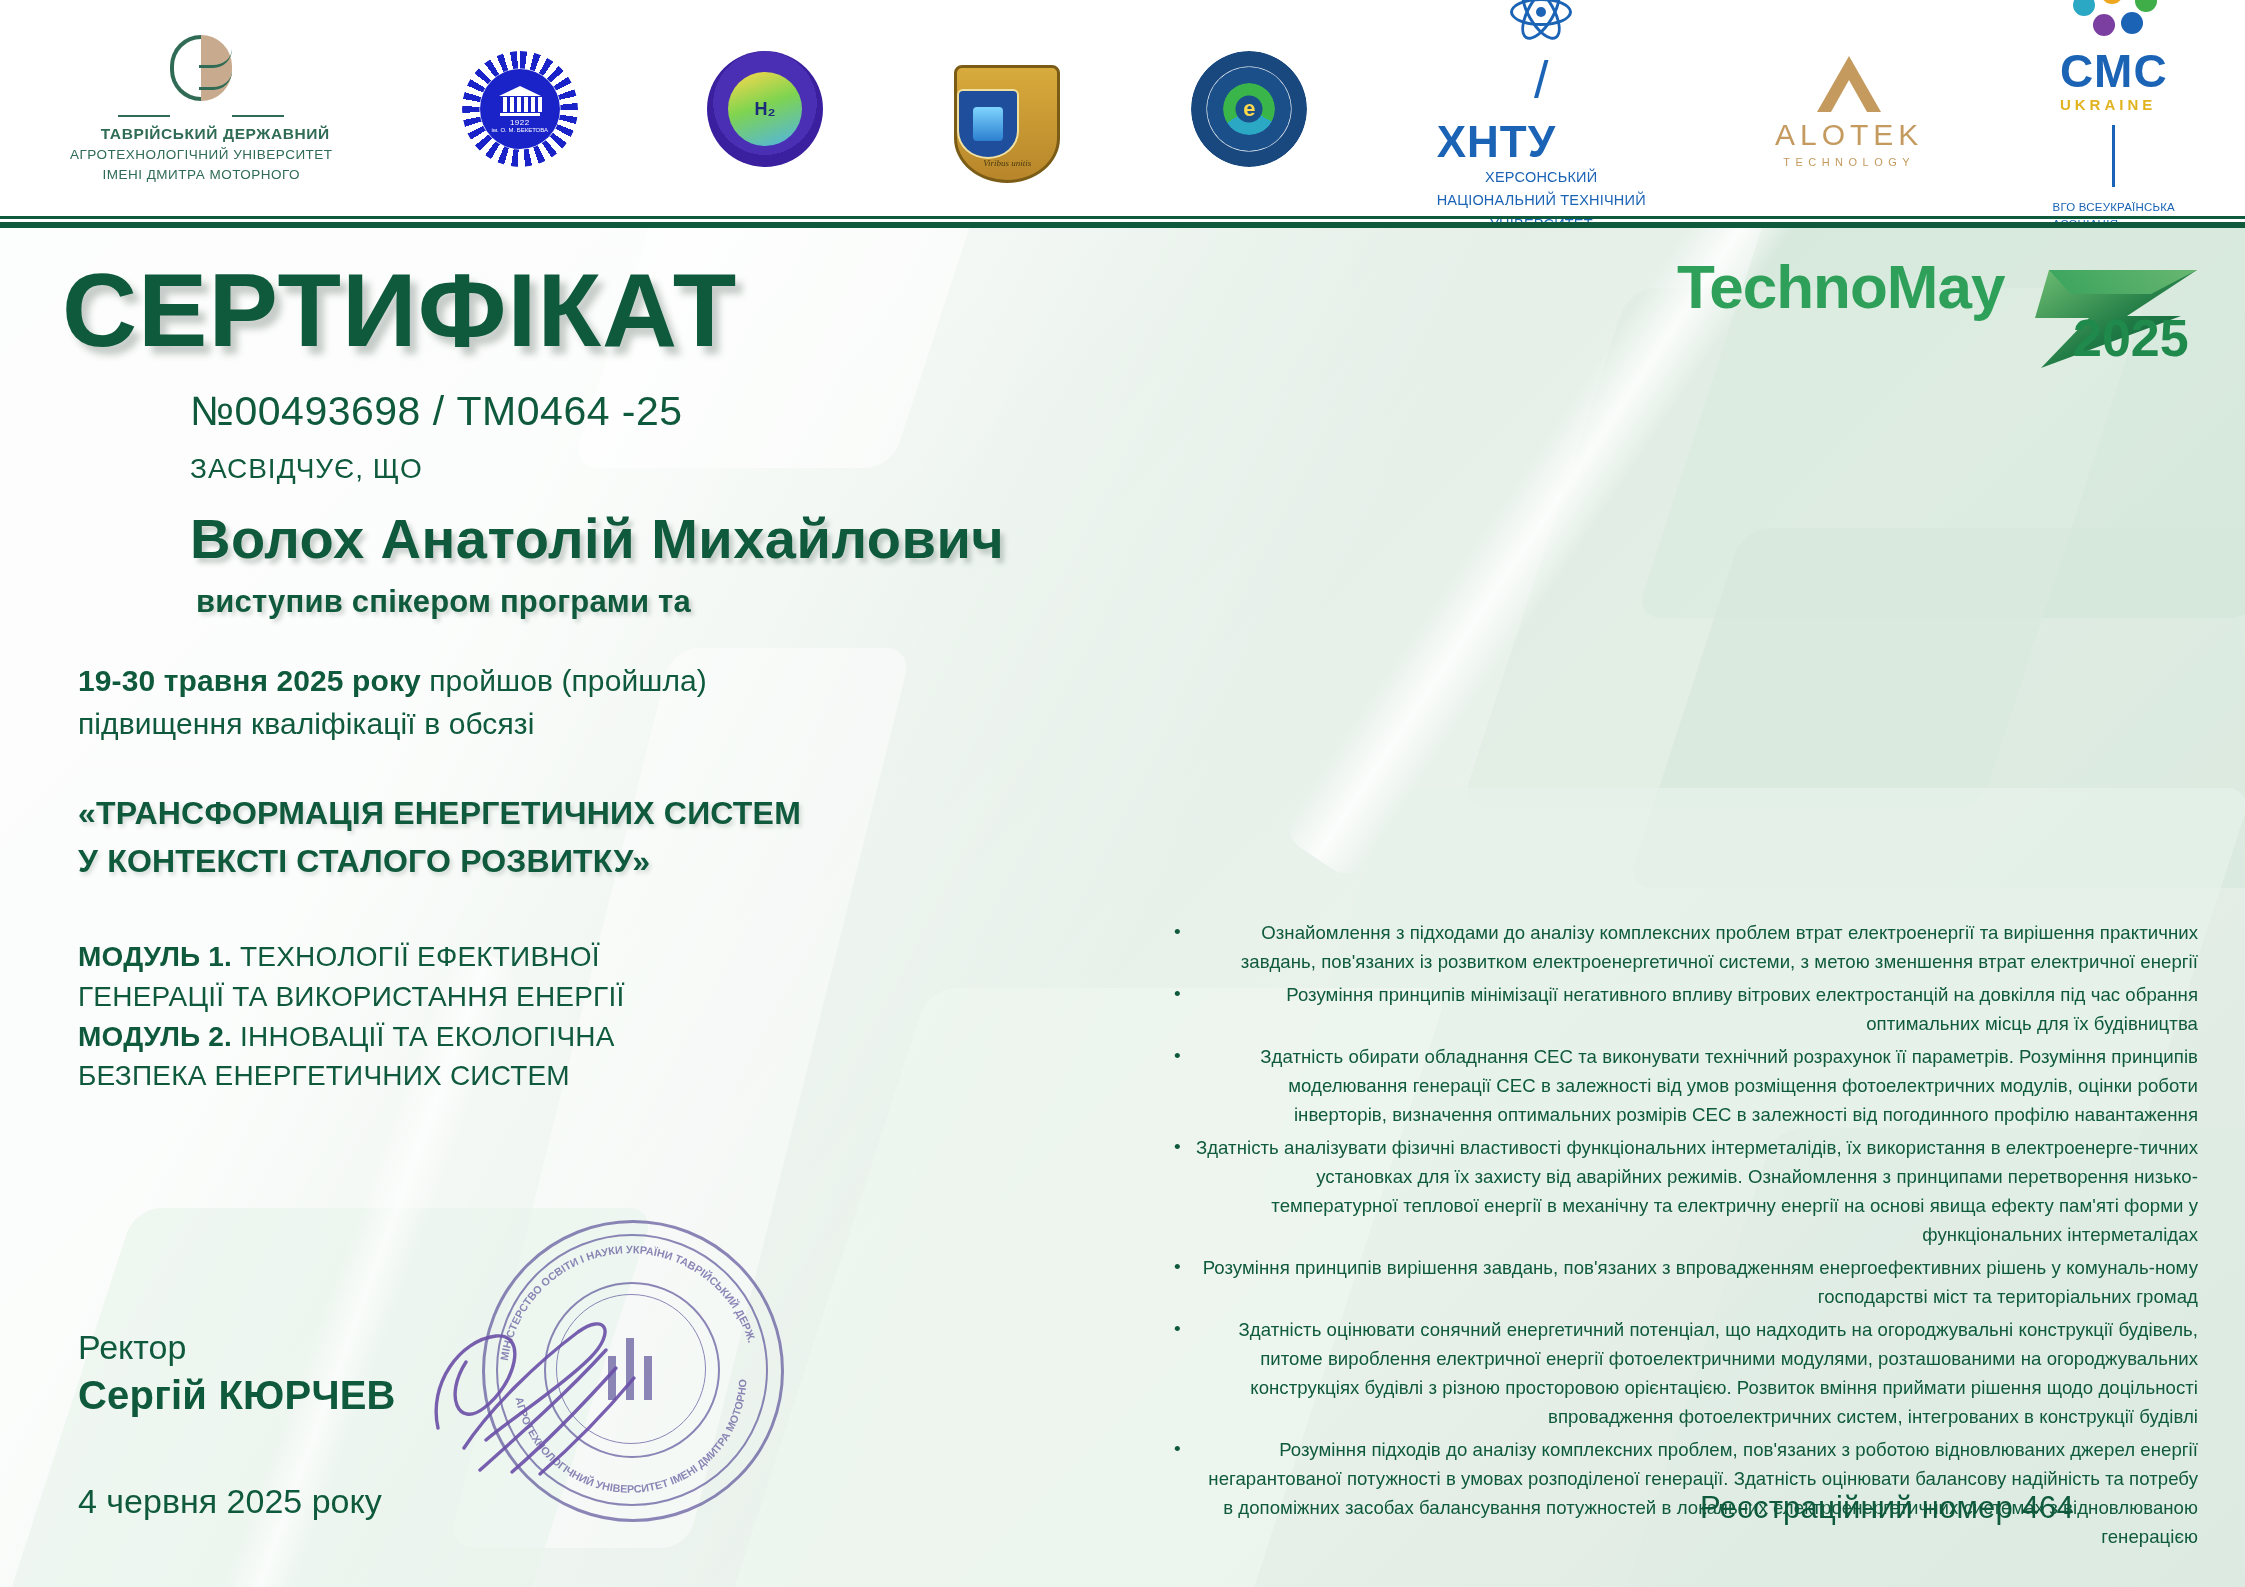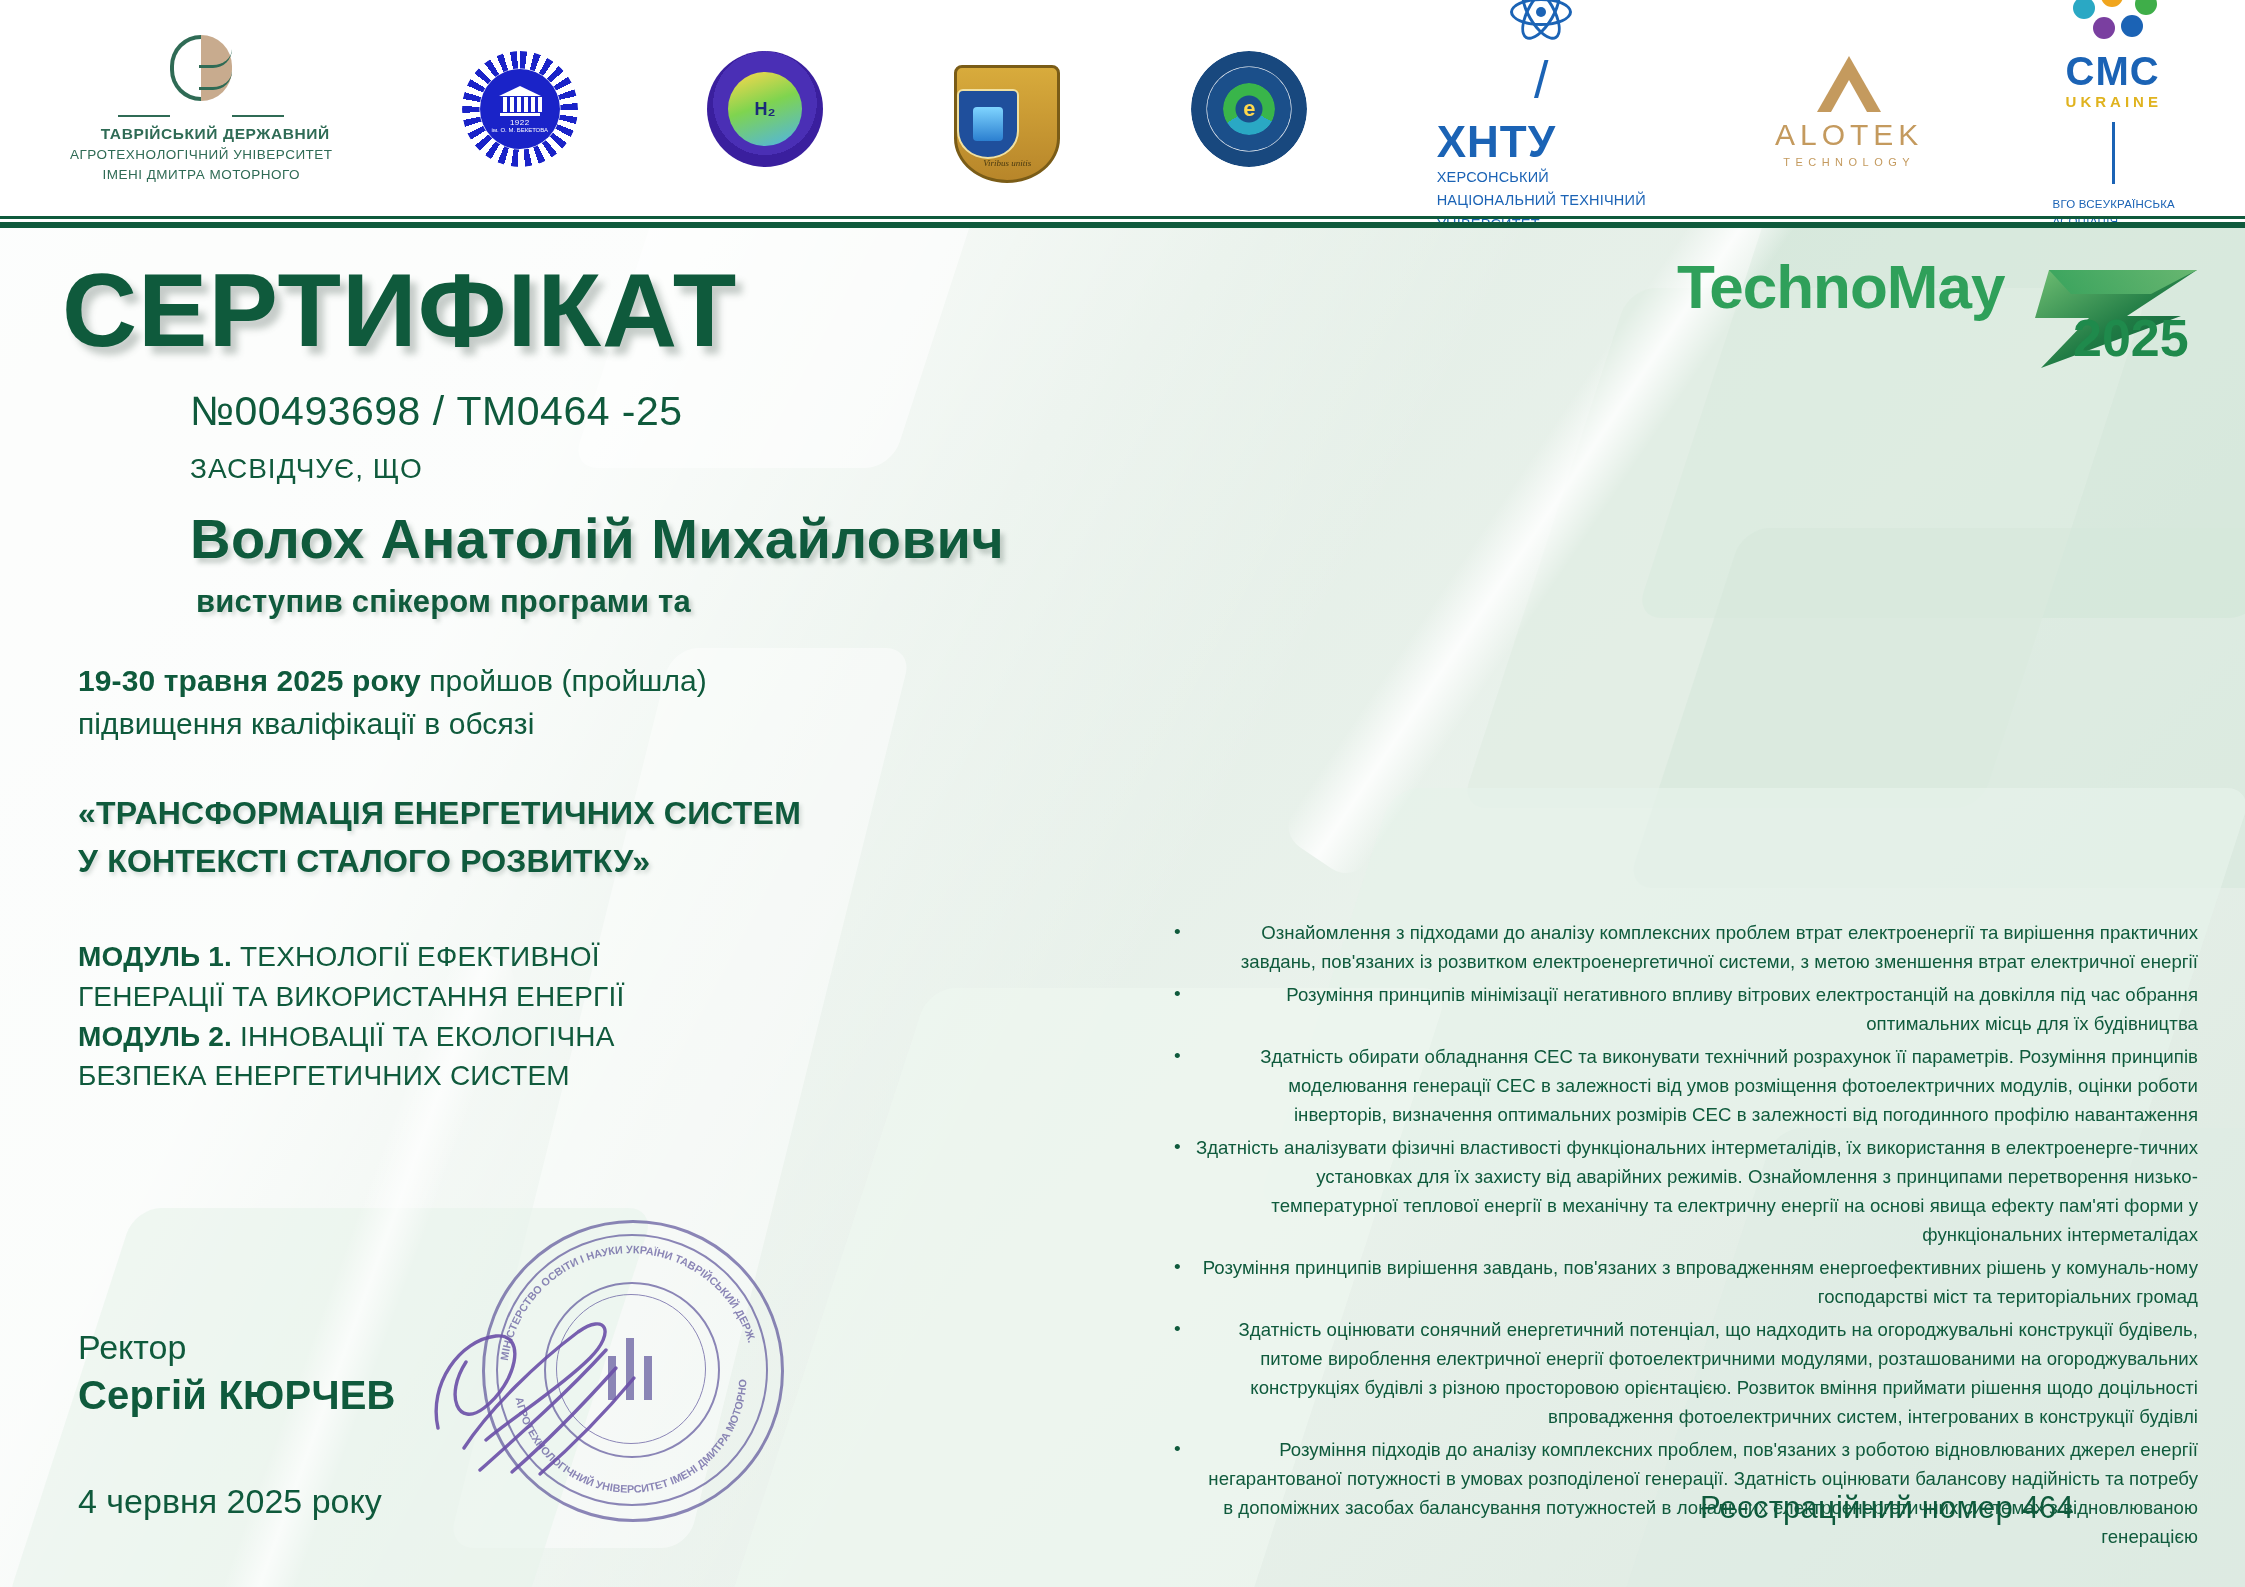--- a/index.html
+++ b/index.html
@@ -89,34 +89,34 @@
   .xntu{display:flex;align-items:center;gap:14px;}
   .xntu .atom{width:56px;height:56px;position:relative;}
   .xntu .atom .el{position:absolute;left:50%;top:50%;width:56px;height:22px;
       border:3px solid #1b63b5;border-radius:50%;transform:translate(-50%,-50%) rotate(0deg);}
   .xntu .atom .el2{transform:translate(-50%,-50%) rotate(60deg);}
   .xntu .atom .el3{transform:translate(-50%,-50%) rotate(-60deg);}
   .xntu .atom .dot{position:absolute;left:50%;top:50%;width:10px;height:10px;background:#1b63b5;
       border-radius:50%;transform:translate(-50%,-50%);}
   .xntu .slash{font-size:52px;color:#1b63b5;font-weight:300;line-height:1;}
   .xntu .txt .big{font-size:44px;font-weight:bold;color:#1b63b5;letter-spacing:1px;line-height:1;}
-  .xntu .txt .small{font-size:14.5px;color:#1b63b5;line-height:1.35;margin-top:4px;letter-spacing:.2px;}
+  .xntu .txt .small{font-size:14.5px;color:#1b63b5;line-height:1.35;margin-top:4px;letter-spacing:.2px;text-align:center;}
 
   .alotek .tri{width:64px;height:62px;position:relative;margin:0 auto 6px;}
   .alotek .tri i{position:absolute;bottom:0;left:0;width:0;height:0;
       border-left:32px solid transparent;border-right:32px solid transparent;border-bottom:56px solid #c49a5e;}
   .alotek .tri b{position:absolute;bottom:0;left:14px;width:0;height:0;
       border-left:18px solid transparent;border-right:18px solid transparent;border-bottom:32px solid #fff;}
   .alotek .nm{font-size:30px;color:#c49a5e;letter-spacing:5px;font-weight:300;}
   .alotek .sub{font-size:11px;color:#c49a5e;letter-spacing:5.5px;margin-top:4px;}
 
   .cmc{display:flex;align-items:center;gap:12px;}
   .cmc .dots{width:86px;height:86px;position:relative;}
   .cmc .dots i{position:absolute;width:22px;height:22px;border-radius:50%;}
-  .cmc .txt .c{font-size:40px;font-weight:bold;color:#1b63b5;letter-spacing:1px;line-height:1;}
+  .cmc .txt .c{font-size:46px;font-weight:bold;color:#1b63b5;letter-spacing:1px;line-height:1;}
   .cmc .txt .u{font-size:15px;font-weight:bold;color:#e0b31f;letter-spacing:4px;margin-top:2px;}
   .cmc .bar{width:3px;height:62px;background:#1b63b5;margin:0 8px;}
   .cmc .vga{font-size:11.5px;color:#1b63b5;line-height:1.5;letter-spacing:.2px;}
 
   
   .divider{position:absolute;left:0;top:216px;width:2245px;height:12px;}
   .divider .l1{position:absolute;top:0;left:0;right:0;height:3px;background:#0f5a3c;}
   .divider .l2{position:absolute;top:6px;left:0;right:0;height:6px;background:#0f5a3c;}
 
   

